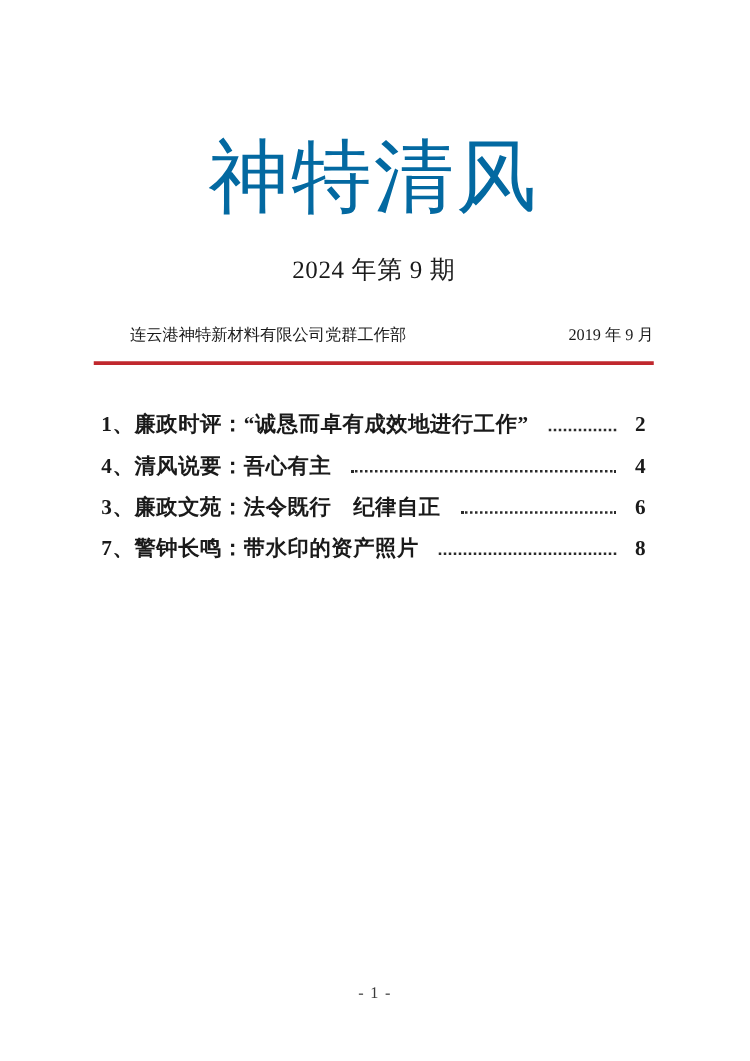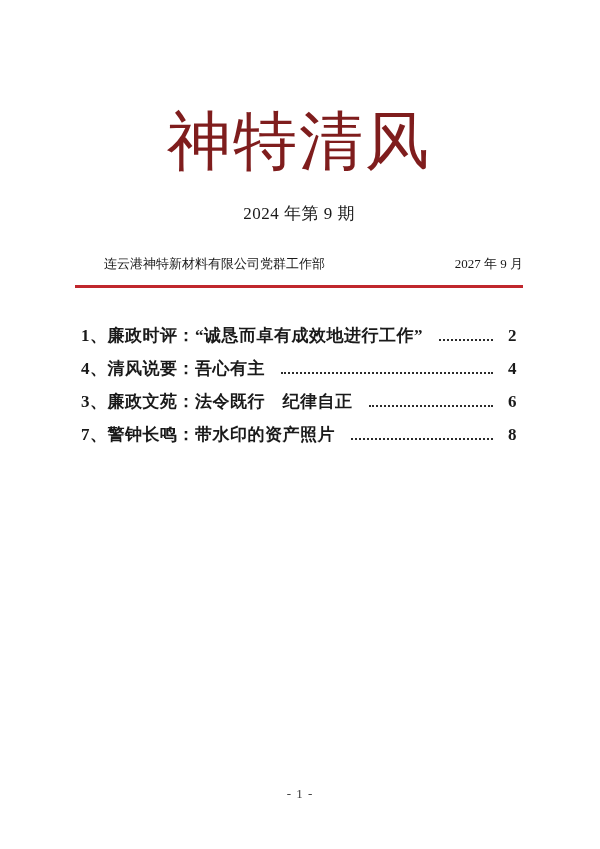--- a/index.html
+++ b/index.html
@@ -27,21 +27,21 @@
     text-align: center;
     font-size: 64px;
     line-height: 1.05;
     font-weight: 400;
     letter-spacing: 2px;
     white-space: nowrap;
   }
 
   .issue-line {
     text-align: center;
-    font-size: 17px;
+    font-size: 20px;
     margin-top: 27px;
     letter-spacing: 0.5px;
   }
 
   .pub-row {
     display: flex;
     justify-content: space-between;
     align-items: baseline;
     margin-top: 30px;
     font-size: 13px;
@@ -111,27 +111,27 @@
     font-size: 13px;
     color: #3a3a3a;
     letter-spacing: 1px;
   }
 </style>
 </head>
 <body>
 
 <div class="page">
 
-  <div class="masthead-title" style="color: #7f1d1d;">神特清风</div>
+  <div class="masthead-title" style="color: #0369a1;">神特清风</div>
 
   <div class="issue-line">2024 年第 9 期</div>
 
   <div class="pub-row">
     <span>连云港神特新材料有限公司党群工作部</span>
-    <span>2027 年 9 月</span>
+    <span>2019 年 9 月</span>
   </div>
 
   <hr class="divider" style="background: rgb(192, 39, 45);">
 
 
   <div class="toc-list">
       <div class="toc-row">
         <span class="toc-label">1、廉政时评：“诚恳而卓有成效地进行工作”</span>
         <span class="toc-leader"></span>
         <span class="toc-page">2</span>

